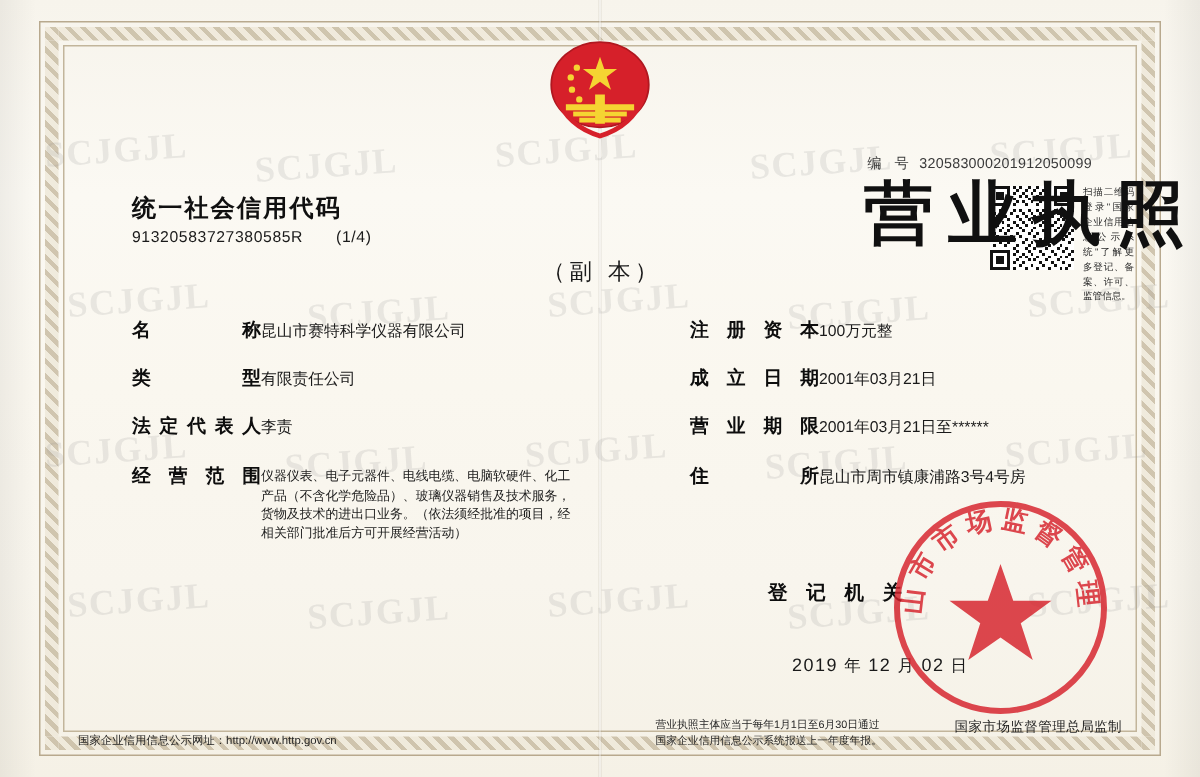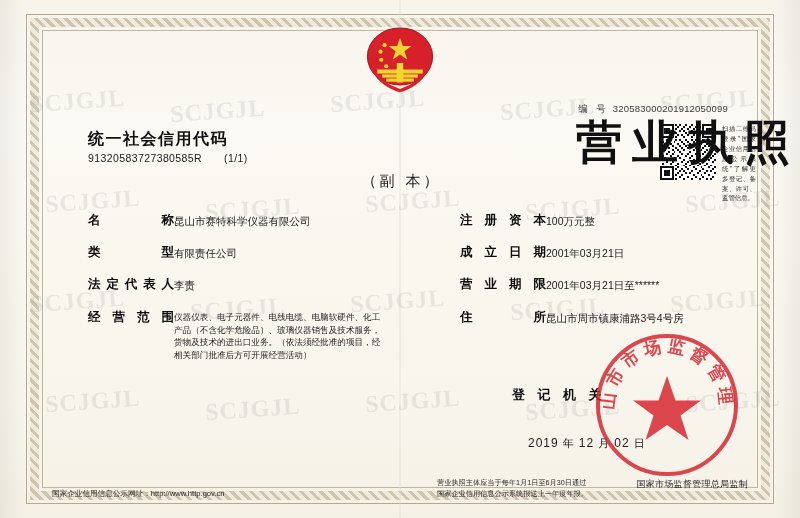--- a/index.html
+++ b/index.html
@@ -527,21 +527,21 @@
           <rect x="16" y="28" width="1" height="1"></rect>
           <rect x="20" y="28" width="1" height="1"></rect>
           <rect x="24" y="28" width="1" height="1"></rect>
           <rect x="26" y="28" width="1" height="1"></rect>
       </g>
     </svg>
     <div class="qr-note">扫描二维码登录"国家企业信用信息公示系统"了解更多登记、备案、许可、监管信息。</div>
 
     <div class="credit-code-label">统一社会信用代码</div>
     <div class="credit-code-value">
-      <span>91320583727380585R</span><span class="pages">(1/1)</span>
+      <span>91320583727380585R</span><span class="pages">(1/4)</span>
     </div>
 
     <div class="title">营业执照</div>
     <div class="subtitle">（副 本）</div>
 
     <div class="fields-left">
       <div class="row">
         <div class="lbl">
             <span>名</span>
             <span>称</span>

